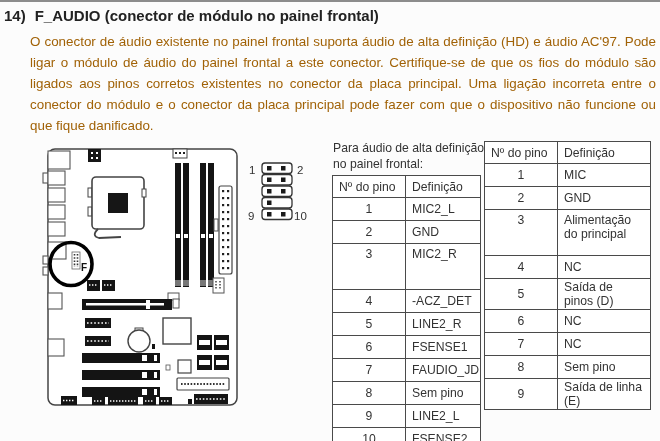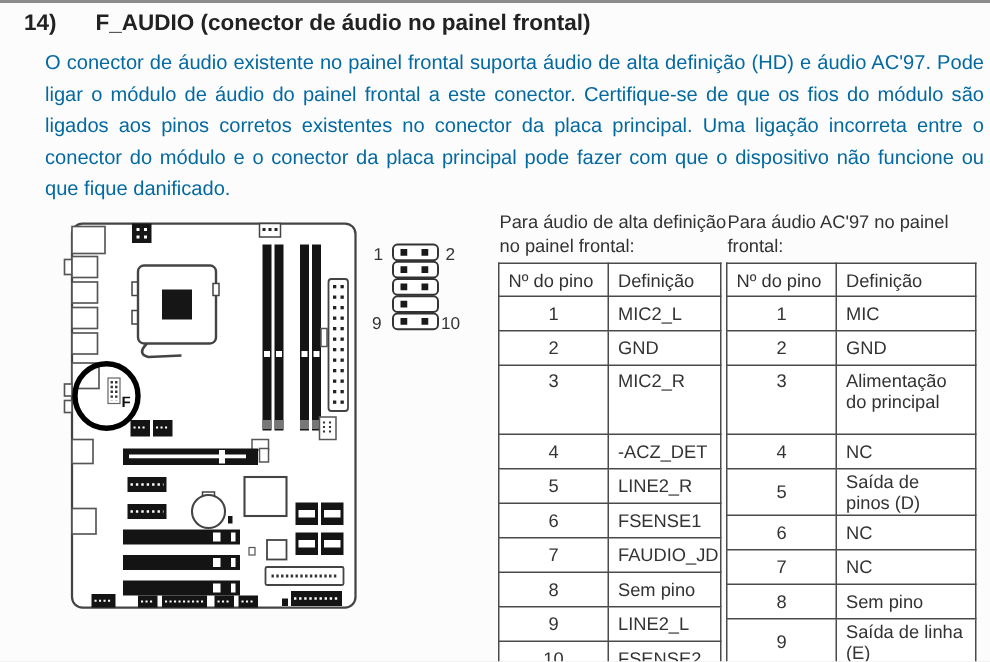--- a/index.html
+++ b/index.html
@@ -1,22 +1,22 @@
 <!DOCTYPE html>
 <html><head>
 <meta charset="utf-8">
 <style>
   html,body { margin:0; padding:0; background:#e8e8e8; }
   .page { position:relative; width:660px; height:441px; background:#fcfcfc;
           font-family:"Liberation Sans", sans-serif; color:#2e2e2e; overflow:hidden; }
   .top-rule { position:absolute; top:0; left:0; width:660px; height:2px; background:#8c8c8c; }
-  .heading { position:absolute; top:7px; left:16px; font-weight:bold; font-size:15px;
-             display:flex; gap:26px; white-space:nowrap; color:#222; }
+  .heading { position:absolute; top:7px; left:4px; font-weight:bold; font-size:15px;
+             display:flex; gap:9px; white-space:nowrap; color:#222; }
   .para { position:absolute; top:31px; left:30px; width:626px; font-size:13.4px;
-          line-height:21px; text-align:justify; color:#0369a1; }
+          line-height:21px; text-align:justify; color:#a16207; }
   .board { position:absolute; left:42px; top:144px; width:200px; height:266px; }
   .pins  { position:absolute; left:238px; top:155px; width:84px; height:78px; }
   .pins .lbl { position:absolute; font-size:11.5px; color:#333; }
   .lbl-1 { left:11px; top:9px; }  .lbl-2 { left:59px; top:9px; }
   .lbl-9 { left:10px; top:55px; } .lbl-10 { left:56px; top:55px; }
   .tblock { position:absolute; top:141px; }
   .tblock1 { left:332px; width:149px; }
   .tblock2 { left:484px; width:167px; }
   .tbl-title { font-size:12.2px; line-height:15.5px; margin:0 0 3px 1px; color:#333; }
   .tblock1 .tbl-title { width:158px; }
@@ -30,21 +30,21 @@
   tbody tr:nth-child(3) td { height:41px; vertical-align:top; padding-top:3px; }
 </style>
 </head>
 <body>
 
 <div class="page">
   <div class="top-rule"></div>
 
   <div class="heading">
     <span>14)</span>
-    <span>F_AUDIO (conector de áudio no painel frontal)</span>
+    <span>F_AUDIO (conector de módulo no painel frontal)</span>
   </div>
 
   <div class="para">O conector de áudio existente no painel frontal suporta áudio de alta definição (HD) e áudio AC'97. Pode ligar o módulo de áudio do painel frontal a este conector. Certifique-se de que os fios do módulo são ligados aos pinos corretos existentes no conector da placa principal. Uma ligação incorreta entre o conector do módulo e o conector da placa principal pode fazer com que o dispositivo não funcione ou que fique danificado.</div>
 
   <svg class="board" viewBox="0 0 200 266">
 
     <rect x="6" y="5" width="189" height="256" rx="7" fill="#ffffff" stroke="#444" stroke-width="1.5"></rect>
 
     <g fill="#fff" stroke="#555" stroke-width="1.1">
       <rect x="6" y="7" width="22" height="18"></rect>
@@ -302,21 +302,20 @@
           </tr>
           <tr>
             <td>10</td>
             <td>FSENSE2</td>
           </tr>
         </tbody>
       </table>
   </div>
 
   <div class="tblock tblock2">
-    <div class="tbl-title">Para áudio AC'97 no painel frontal:</div>
     <table>
         <thead>
           <tr>
             <th>Nº do pino</th>
             <th>Definição</th>
           </tr>
         </thead>
         <tbody>
           <tr>
             <td>1</td>

